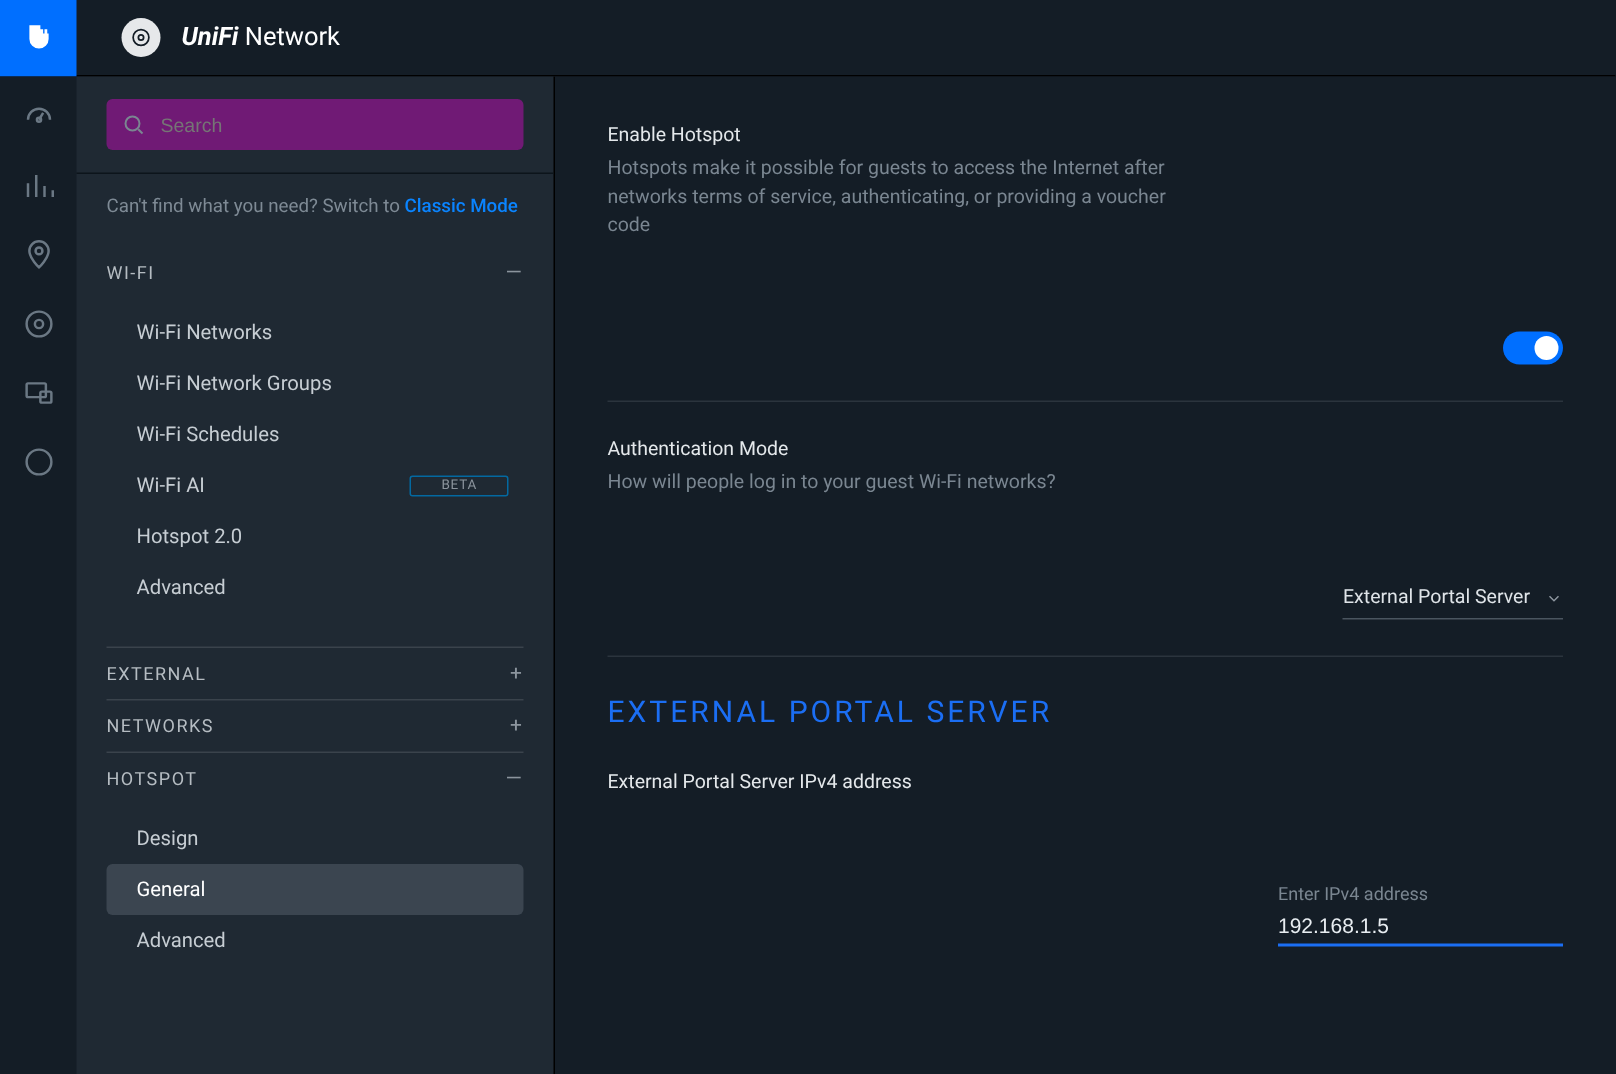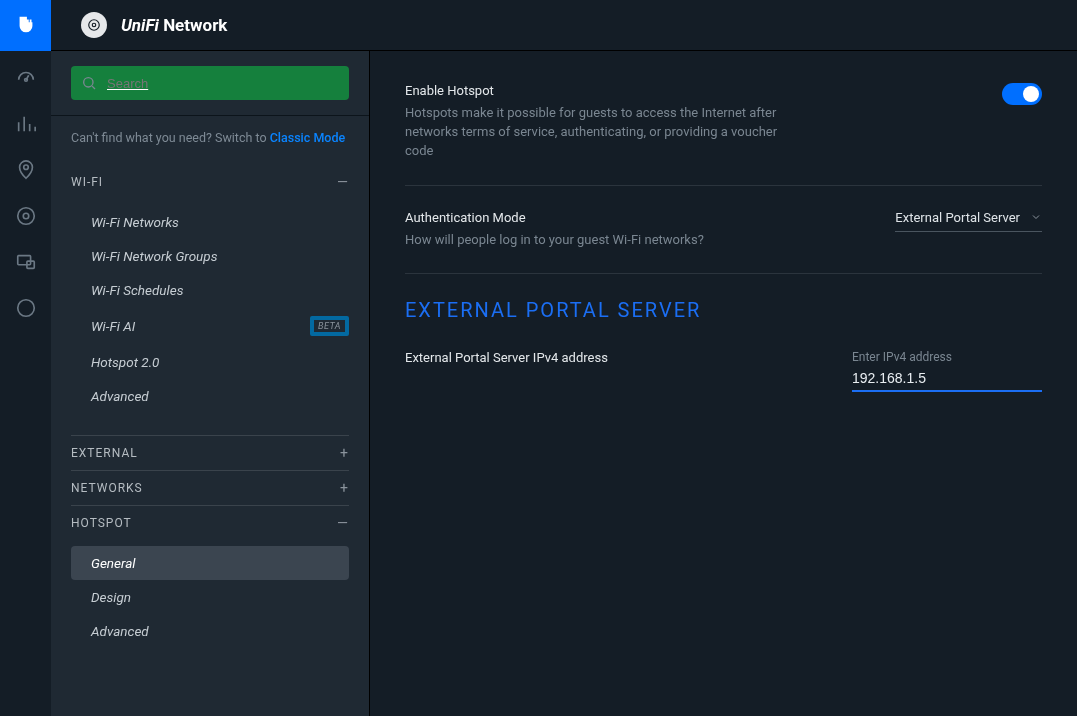--- a/index.html
+++ b/index.html
@@ -35,21 +35,21 @@
     margin-left: 30px;
     gap: 14px;
   }
   .app-logo-circle {
     width: 26px; height: 26px; border-radius: 50%;
     background: #e6e8ea;
     display:flex; align-items:center; justify-content:center;
     color:#141d26;
   }
   .app-name { font-size: 17px; }
-  .app-name .light { font-weight: 700; }
+  .app-name .light { font-weight: 400; }
   .app-name .bold { font-weight: 700; font-style: italic; }
   
   .shell { display: flex; height: calc(100% - 51px); }
   .iconcol {
     width: 51px;
     background: #141d26;
     display: flex;
     flex-direction: column;
     align-items: center;
     padding-top: 16px;
@@ -60,26 +60,25 @@
   }
   
   .navpanel {
     width: 319px;
     background: #1f2933;
     display: flex; flex-direction: column;
     border-right: 1px solid #000;
   }
   .searchwrap { padding: 15px 20px; }
   .searchbox {
-    background: #15803d;
+    background: #701a75;
     border-radius: 4px;
     height: 34px;
     display: flex; align-items: center;
     padding: 0 10px;
-    text-decoration: underline;
   }
   .searchbox svg { color: #7a8691; width: 16px; height: 16px; margin-right: 10px;}
   .searchbox input {
     background: transparent; border: none; outline: none;
     color: #c6cdd3; font-size: 13px; flex: 1;
   }
   .navpanel .sep-full {
     height: 1px; background: #0c141b; margin: 0;
   }
   .classic {
@@ -92,48 +91,49 @@
     display: flex; justify-content: space-between; align-items: center;
     font-size: 12px; letter-spacing: 1px; color: #b5bcc2;
     padding: 10px 0;
     cursor: pointer;
     border-top: 1px solid #3a434c;
   }
   .sec-head:first-child { border-top: none; }
   .sec-head .exp-icon { color: #8b949d; font-size: 14px; line-height:1; }
   .sec-body {
     padding: 6px 0 22px 0;
-    display: flex; flex-direction: column; font-style: italic;
+    display: flex; flex-direction: column;
   }
   .sec-item {
     font-size: 13.5px; color: #c6cdd3;
     padding: 9px 0 9px 20px;
     cursor: pointer;
     border-radius: 4px;
     display:flex; align-items:center; justify-content:space-between;
   }
   .sec-item.active { background: #3b4550; color: #fff; }
   .beta-badge {
-    font-size: 9px; border:4px solid #0369a1; color:#8b949d;
-    padding: 1px 4px; border-radius: 2px; letter-spacing: .5px;
-    margin-right: 0;
+    font-size: 9px; border:1px solid #0369a1; color:#8b949d;
+    padding: 1px 20px; border-radius: 2px; letter-spacing: .5px;
+    margin-right: 10px;
   }
   
   .content {
     flex: 1;
     background: #141d26;
     padding: 32px 35px 20px 35px;
     overflow: auto;
   }
   .row {
     display: flex;
     gap: 60px;
     padding-bottom: 24px;
     border-bottom: 1px solid #2b343d;
     margin-bottom: 24px;
+    flex-direction: column;
   }
   .row.noborder { border-bottom: none; margin-bottom: 10px; }
   .left {
     flex: 1;
   }
   .lbl { font-size: 13px; color: #e4e8eb; }
   .desc { font-size: 13px; color: #7a8691; margin-top: 6px; line-height: 1.45; max-width: 400px;}
   .right { min-width: 190px; display:flex; align-items:flex-start; justify-content:flex-end; }
 
   
@@ -288,25 +288,25 @@
       <div class="sec-head" style="border-top:1px solid #3a434c">
         <span>NETWORKS</span>
         <span class="exp-icon">+</span>
       </div>
 
       <div class="sec-head" style="border-top:1px solid #3a434c">
         <span>HOTSPOT</span>
         <span class="exp-icon">—</span>
       </div>
       <div class="sec-body">
+        <div class="sec-item">
+            <span>Design</span>
+          </div>
         <div class="sec-item active">
             <span>General</span>
-          </div>
-        <div class="sec-item">
-            <span>Design</span>
           </div>
         <div class="sec-item">
             <span>Advanced</span>
           </div>
       </div>
     </div>
   </div>
 
   <div class="content">
 

